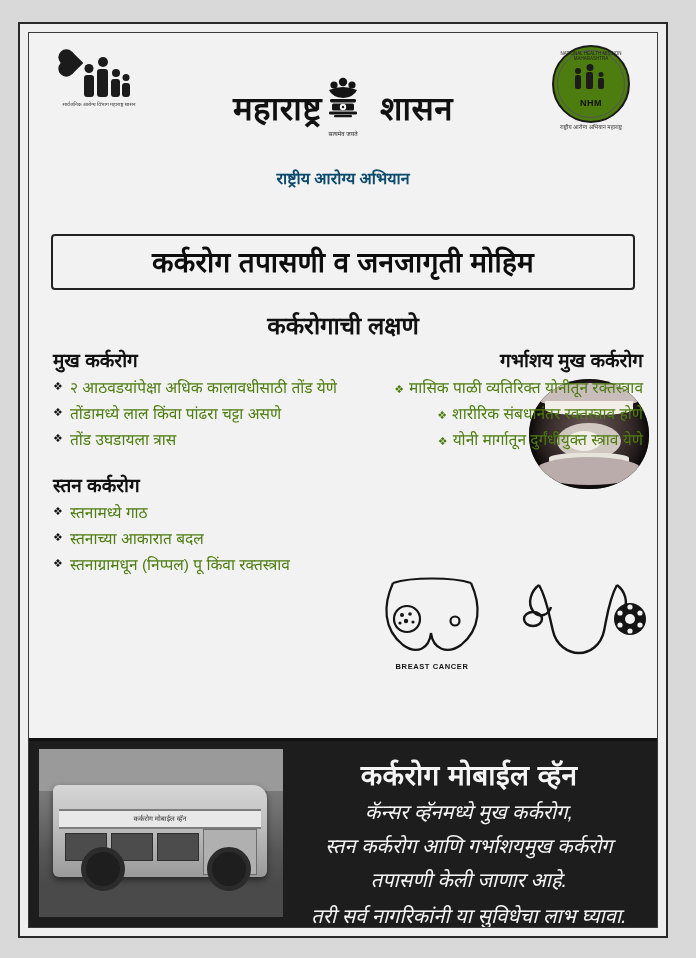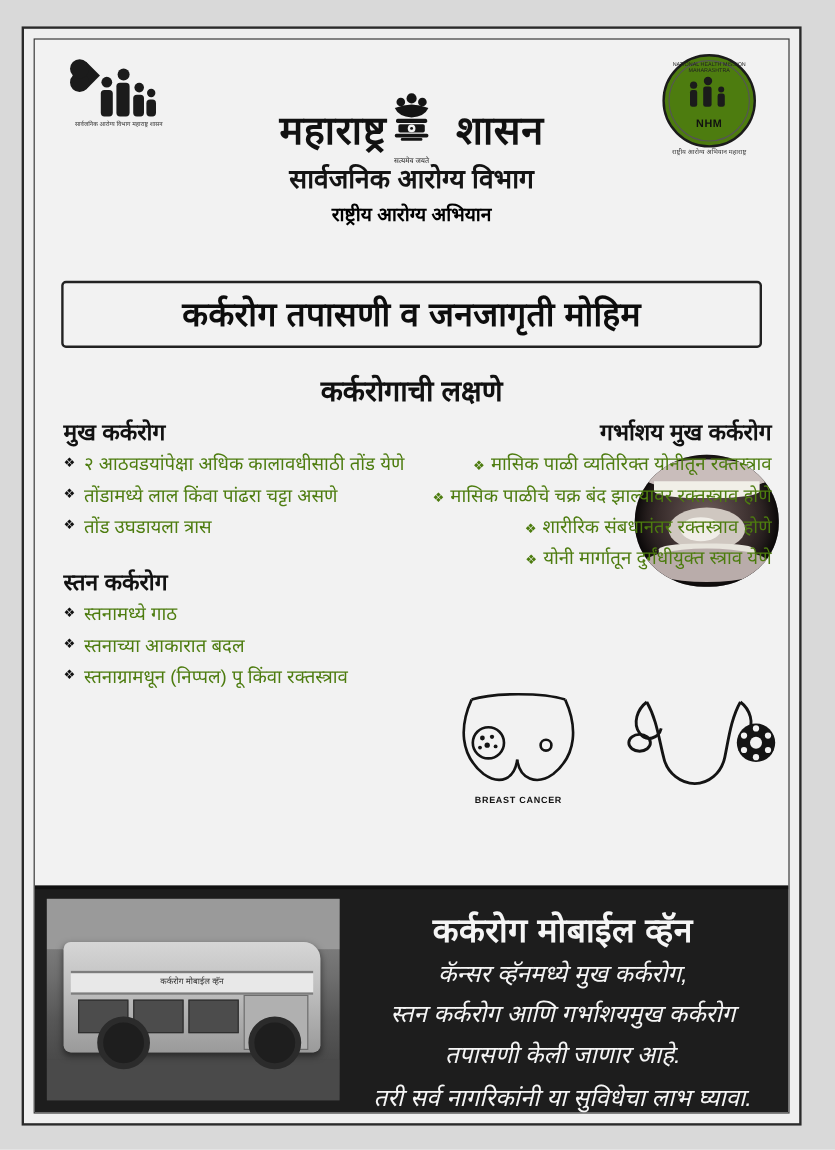--- a/index.html
+++ b/index.html
@@ -107,21 +107,21 @@
     width:56px;text-align:center;
   }
   .ashok svg{display:block;margin:0 auto;}
   .ashok .motto{font-size:6px;color:#222;margin-top:1px;}
   .dept{
     position:absolute;left:0;right:0;top:100px;text-align:center;
     font-size:22px;font-weight:bold;color:#141414;
   }
   .mission{
     position:absolute;left:0;right:0;top:134px;text-align:center;
-    font-size:16px;font-weight:bold;color:#000000;
+    font-size:16px;font-weight:bold;color:#0c4a6e;
   }
 
   
   .banner{
     margin:6px 22px 18px 22px;
     border:2px solid #222;
     border-radius:4px;
     text-align:center;
     padding:6px 4px 8px 4px;
     background:#f2f2f2;
@@ -321,21 +321,20 @@
             <span class="nf3">
                 <i></i>
               </span>
           </div>
           <div class="nhm-label">NHM</div>
         </div>
         <div class="logo-caption-2">राष्ट्रीय आरोग्य अभियान
 महाराष्ट्र</div>
       </div>
 
-      <div class="dept">सार्वजनिक आरोग्य विभाग</div>
       <div class="mission">राष्ट्रीय आरोग्य अभियान</div>
     </div>
 
     <div class="banner">
       <span>कर्करोग तपासणी व जनजागृती मोहिम</span>
     </div>
 
     <div class="symptoms-title">कर्करोगाची लक्षणे</div>
 
     <div class="cols">
@@ -362,21 +361,20 @@
         <div class="tongue"></div>
         <div class="lesion"></div>
         <div class="teeth-b"></div>
         <div class="lip-bot"></div>
       </div>
 
       <div class="col-right">
         <div class="sec-head right">गर्भाशय मुख कर्करोग</div>
         <ul class="sym rt">
           <li><span class="bl">❖</span><span>मासिक पाळी व्यतिरिक्त योनीतून रक्तस्त्राव</span></li>
-          <li><span class="bl">❖</span><span>मासिक पाळीचे चक्र बंद झाल्यावर रक्तस्त्राव होणे</span></li>
           <li><span class="bl">❖</span><span>शारीरिक संबधानंतर रक्तस्त्राव होणे</span></li>
           <li><span class="bl">❖</span><span>योनी मार्गातून दुर्गंधीयुक्त स्त्राव येणे</span></li>
         </ul>
       </div>
 
       <div class="organs">
         <div class="breast-ill">
           <svg width="110" height="82" viewBox="0 0 110 82" aria-hidden="true">
             <g fill="none" stroke="#141414" stroke-width="2.2">
               <path d="M16 8 C6 30 6 54 26 70 C40 80 52 74 54 58"></path>

